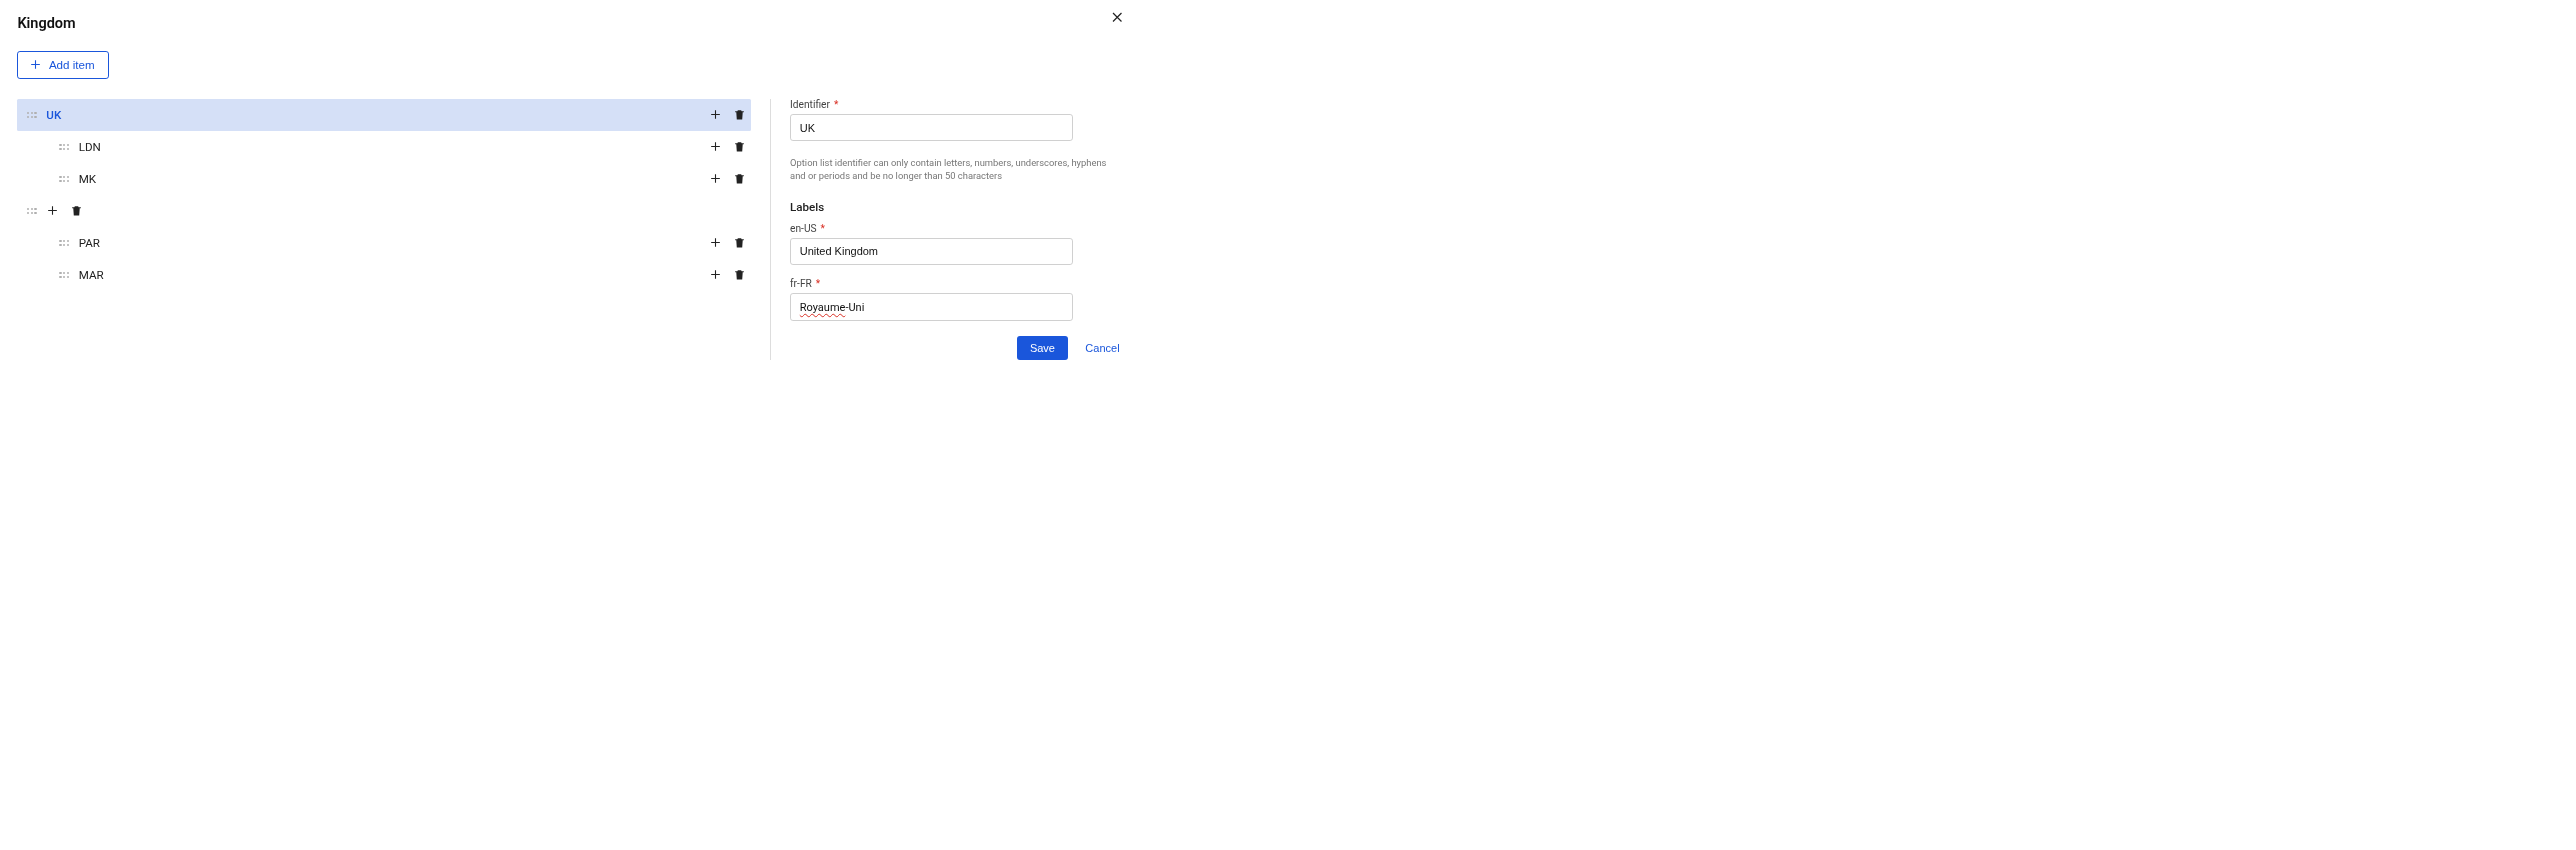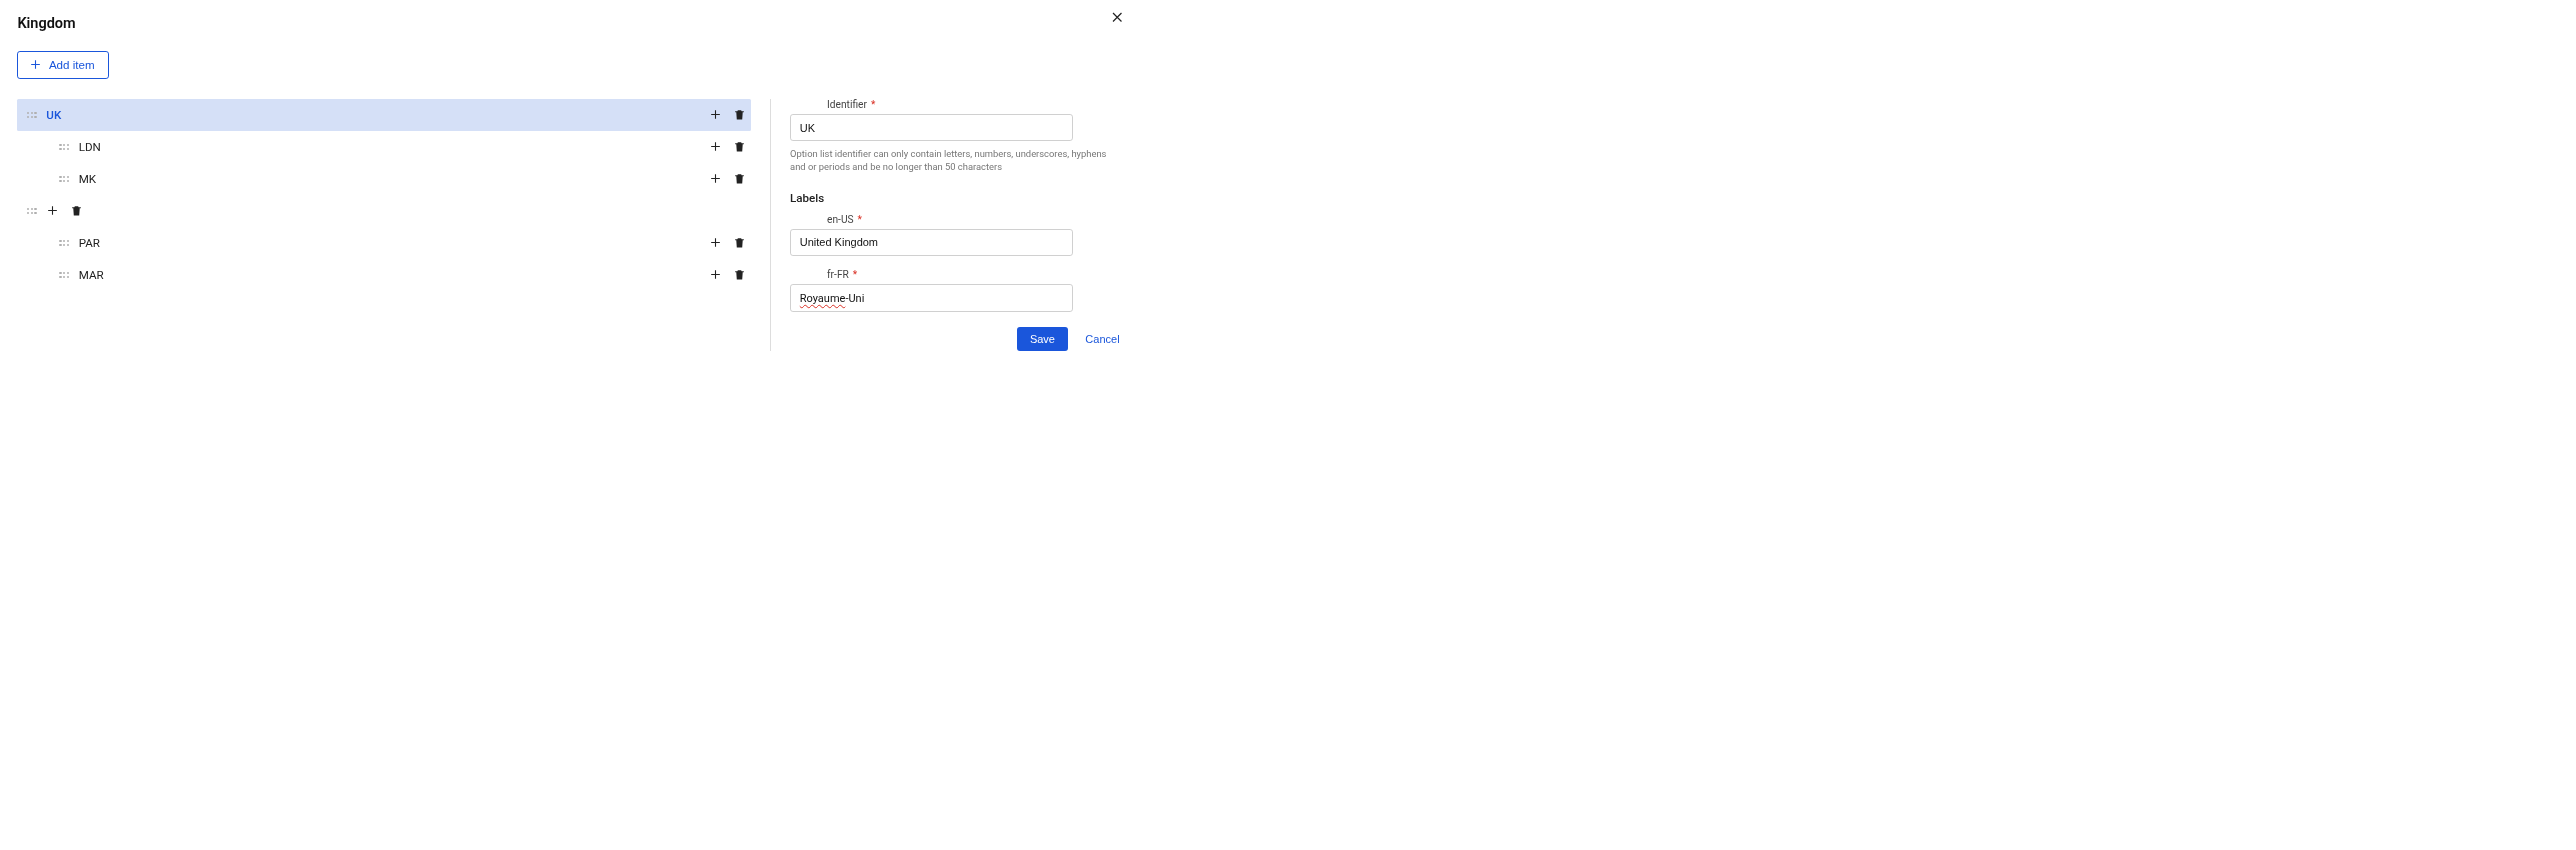--- a/index.html
+++ b/index.html
@@ -114,41 +114,40 @@
     flex: 1;
     min-width: 0;
   }
 
   .form-field { margin-bottom: 13px; }
   .field-label {
     font-size: 10.2px;
     color: #444;
     margin-bottom: 4.4px;
     display: block;
-    margin-left: 37px;
   }
   .req { color: #d93025; margin-left: 1.5px; }
 
   .text-input {
     width: 100%;
     max-width: 283px;
     border: 0.7px solid #d0d0d0;
     border-radius: 2.9px;
     padding: 6.5px 8.7px;
     font-size: 11px;
     color: #111;
     background: #fff;
   }
 
   .help-text {
     font-size: 9.4px;
     color: #777;
     max-width: 349px;
     line-height: 1.4;
-    margin-top: 6px;
+    margin-top: 15px;
   }
 
   .section-heading {
     font-size: 11.6px;
     font-weight: 500;
     color: #222;
     margin-top: 17.4px;
     margin-bottom: 8.7px;
   }
 

